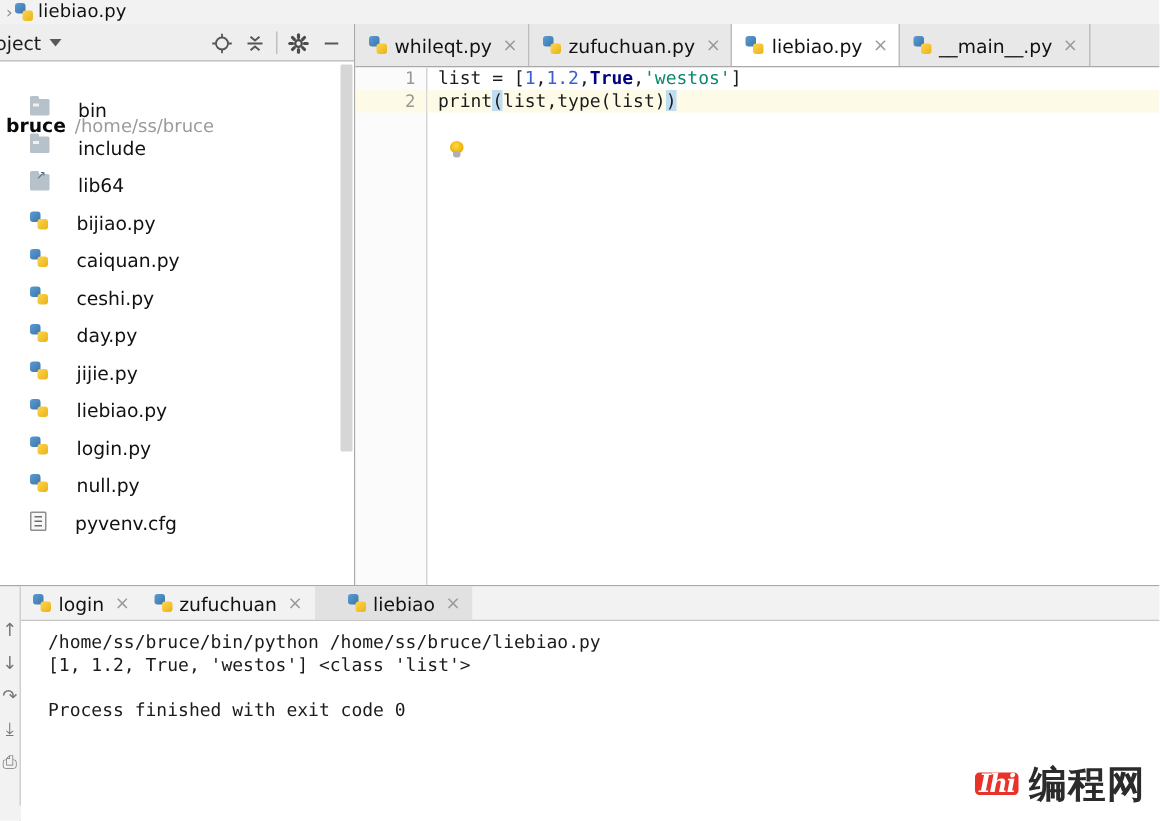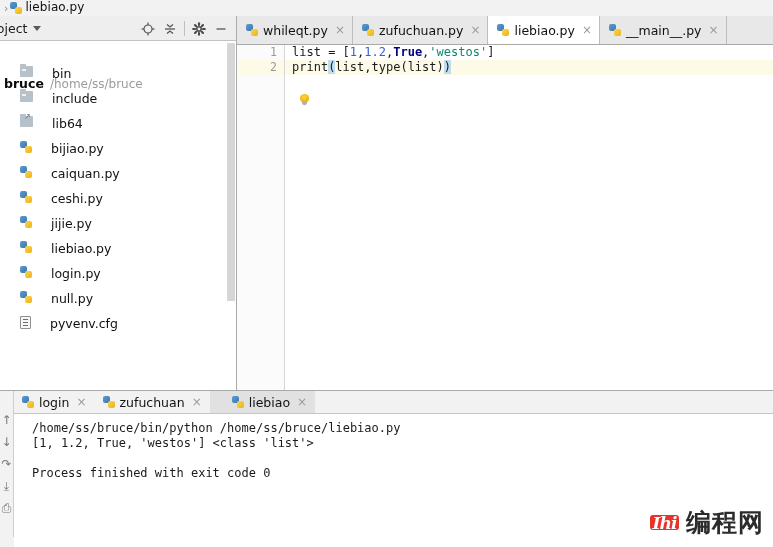--- a/index.html
+++ b/index.html
@@ -292,20 +292,24 @@
       <div class="tree-row">
         <span class="pyicon"></span>
         <span class="lbl">caiquan.py</span>
       </div>
       <div class="tree-row">
         <span class="pyicon"></span>
         <span class="lbl">ceshi.py</span>
       </div>
       <div class="tree-row">
         <span class="pyicon"></span>
+        <span class="lbl">day.py</span>
+      </div>
+      <div class="tree-row">
+        <span class="pyicon"></span>
         <span class="lbl">jijie.py</span>
       </div>
       <div class="tree-row">
         <span class="pyicon"></span>
         <span class="lbl">liebiao.py</span>
       </div>
       <div class="tree-row">
         <span class="pyicon"></span>
         <span class="lbl">login.py</span>
       </div>

